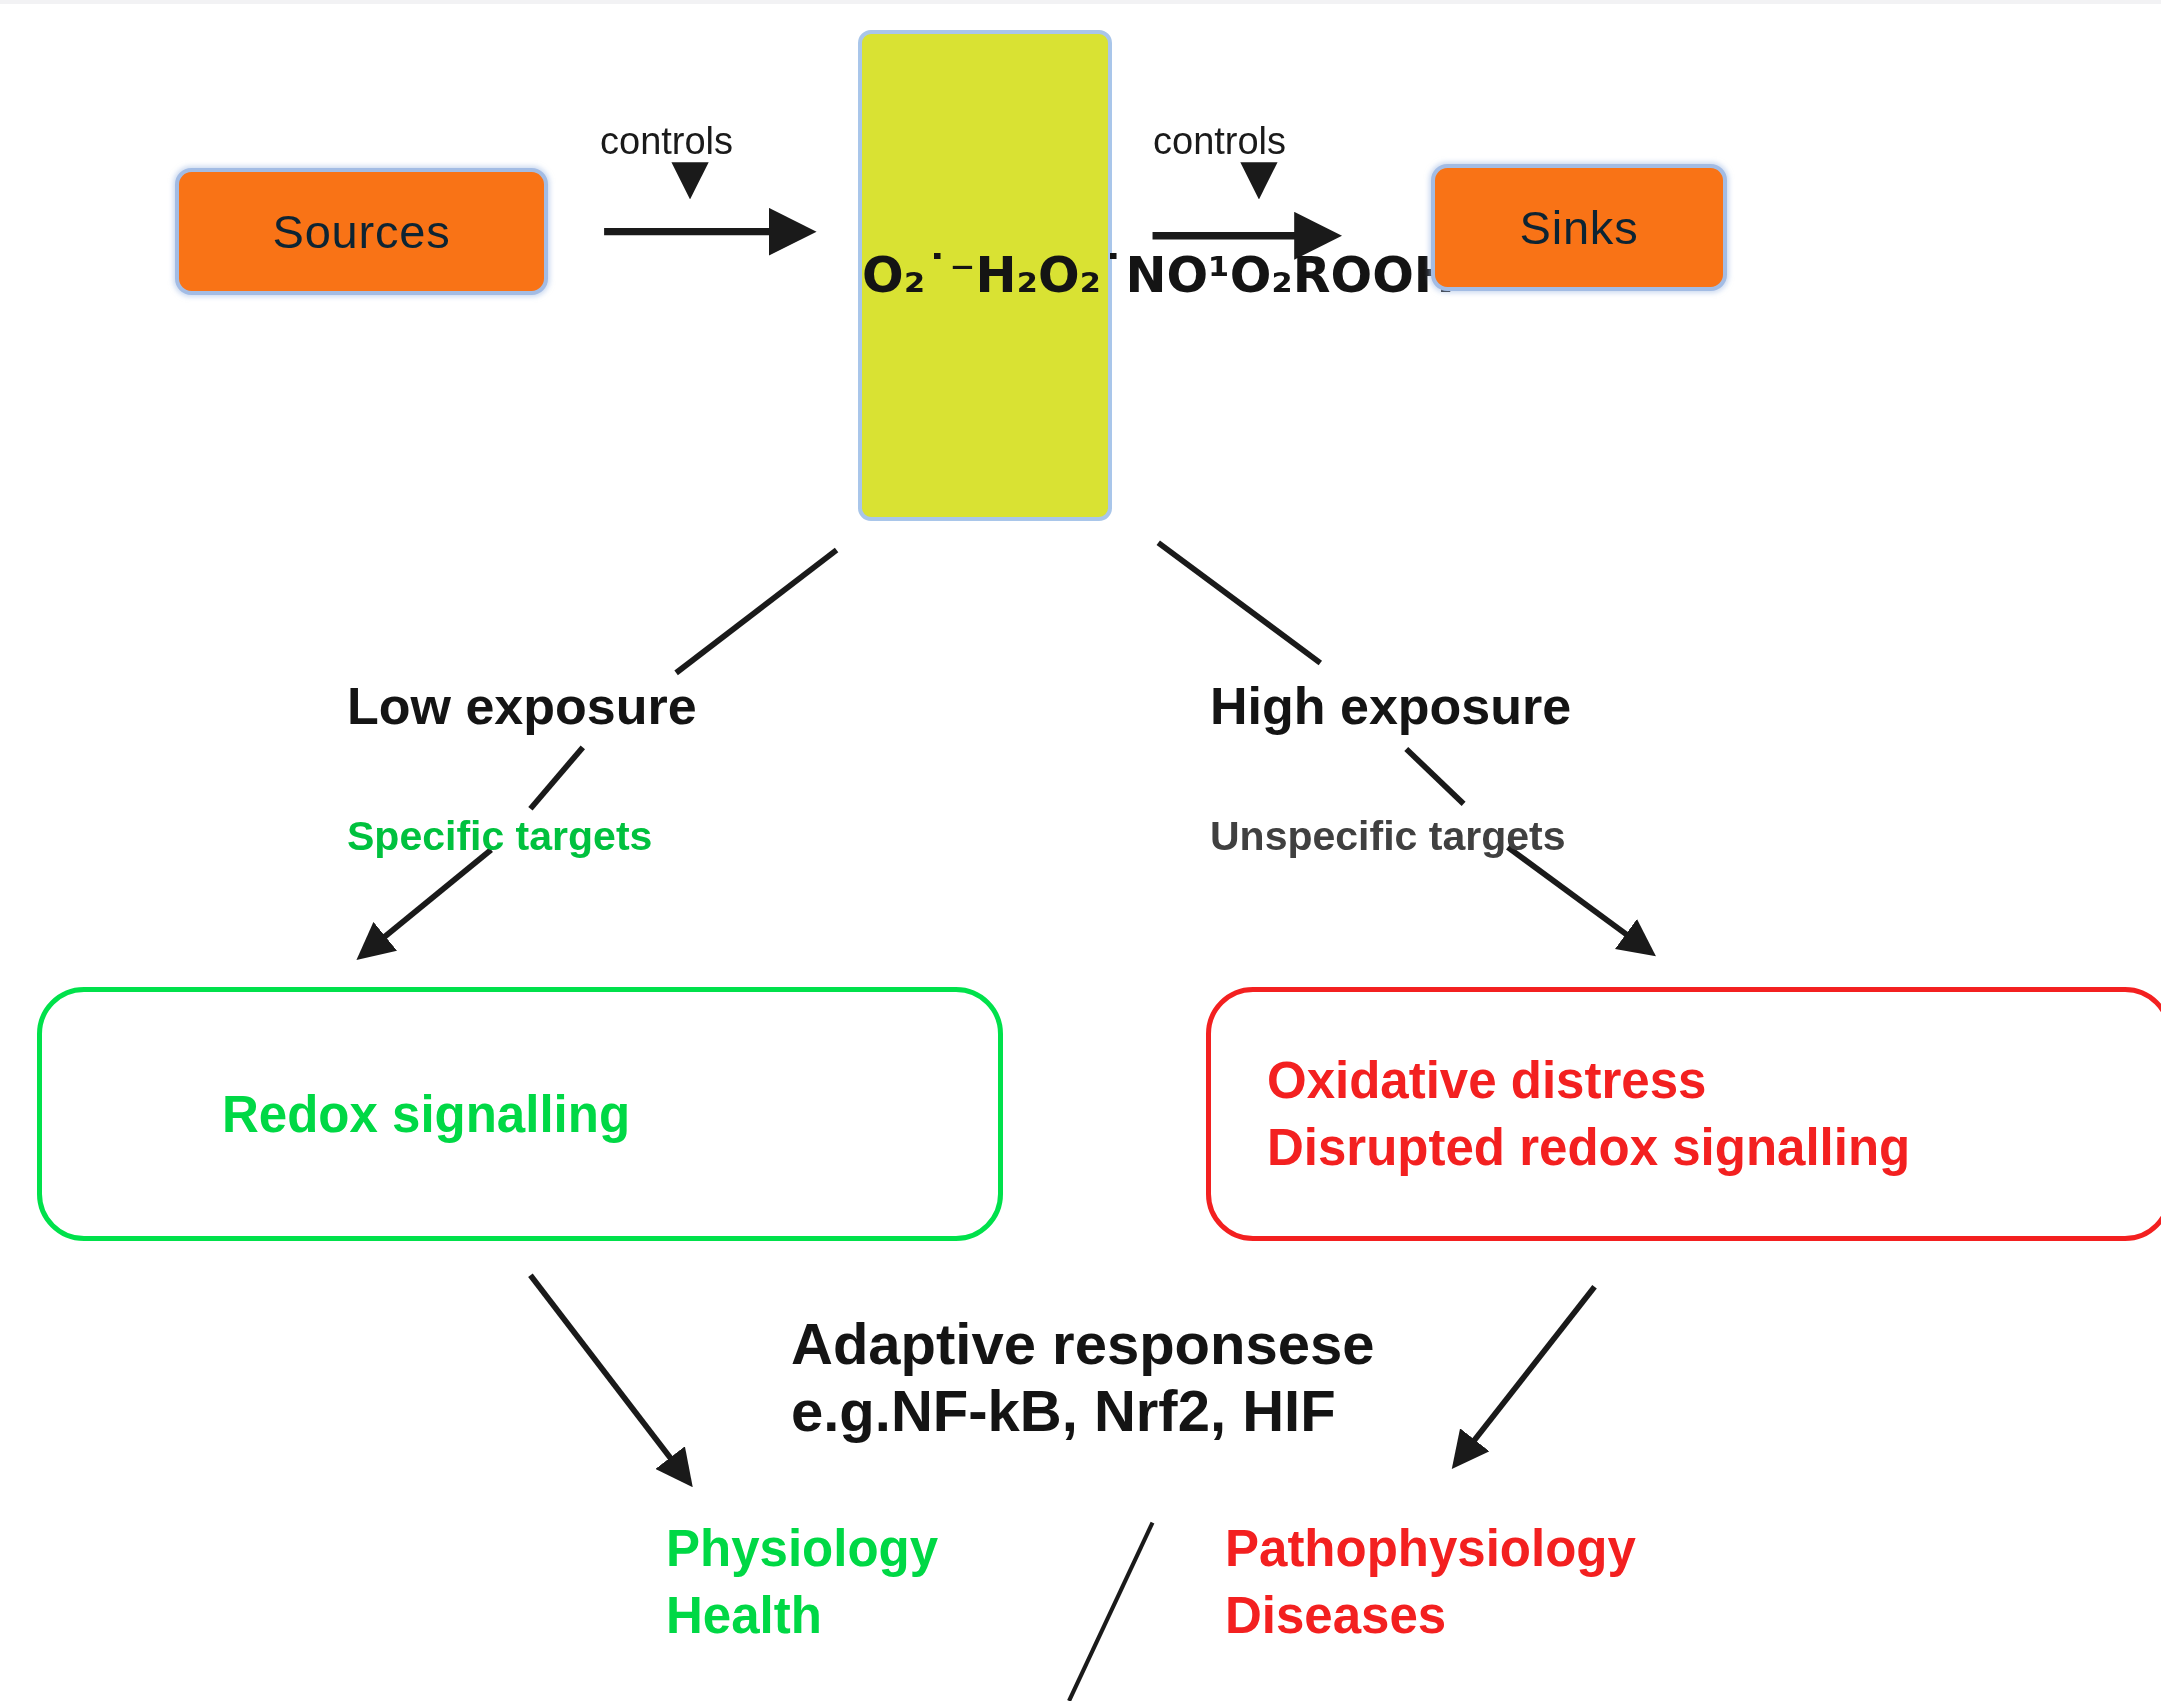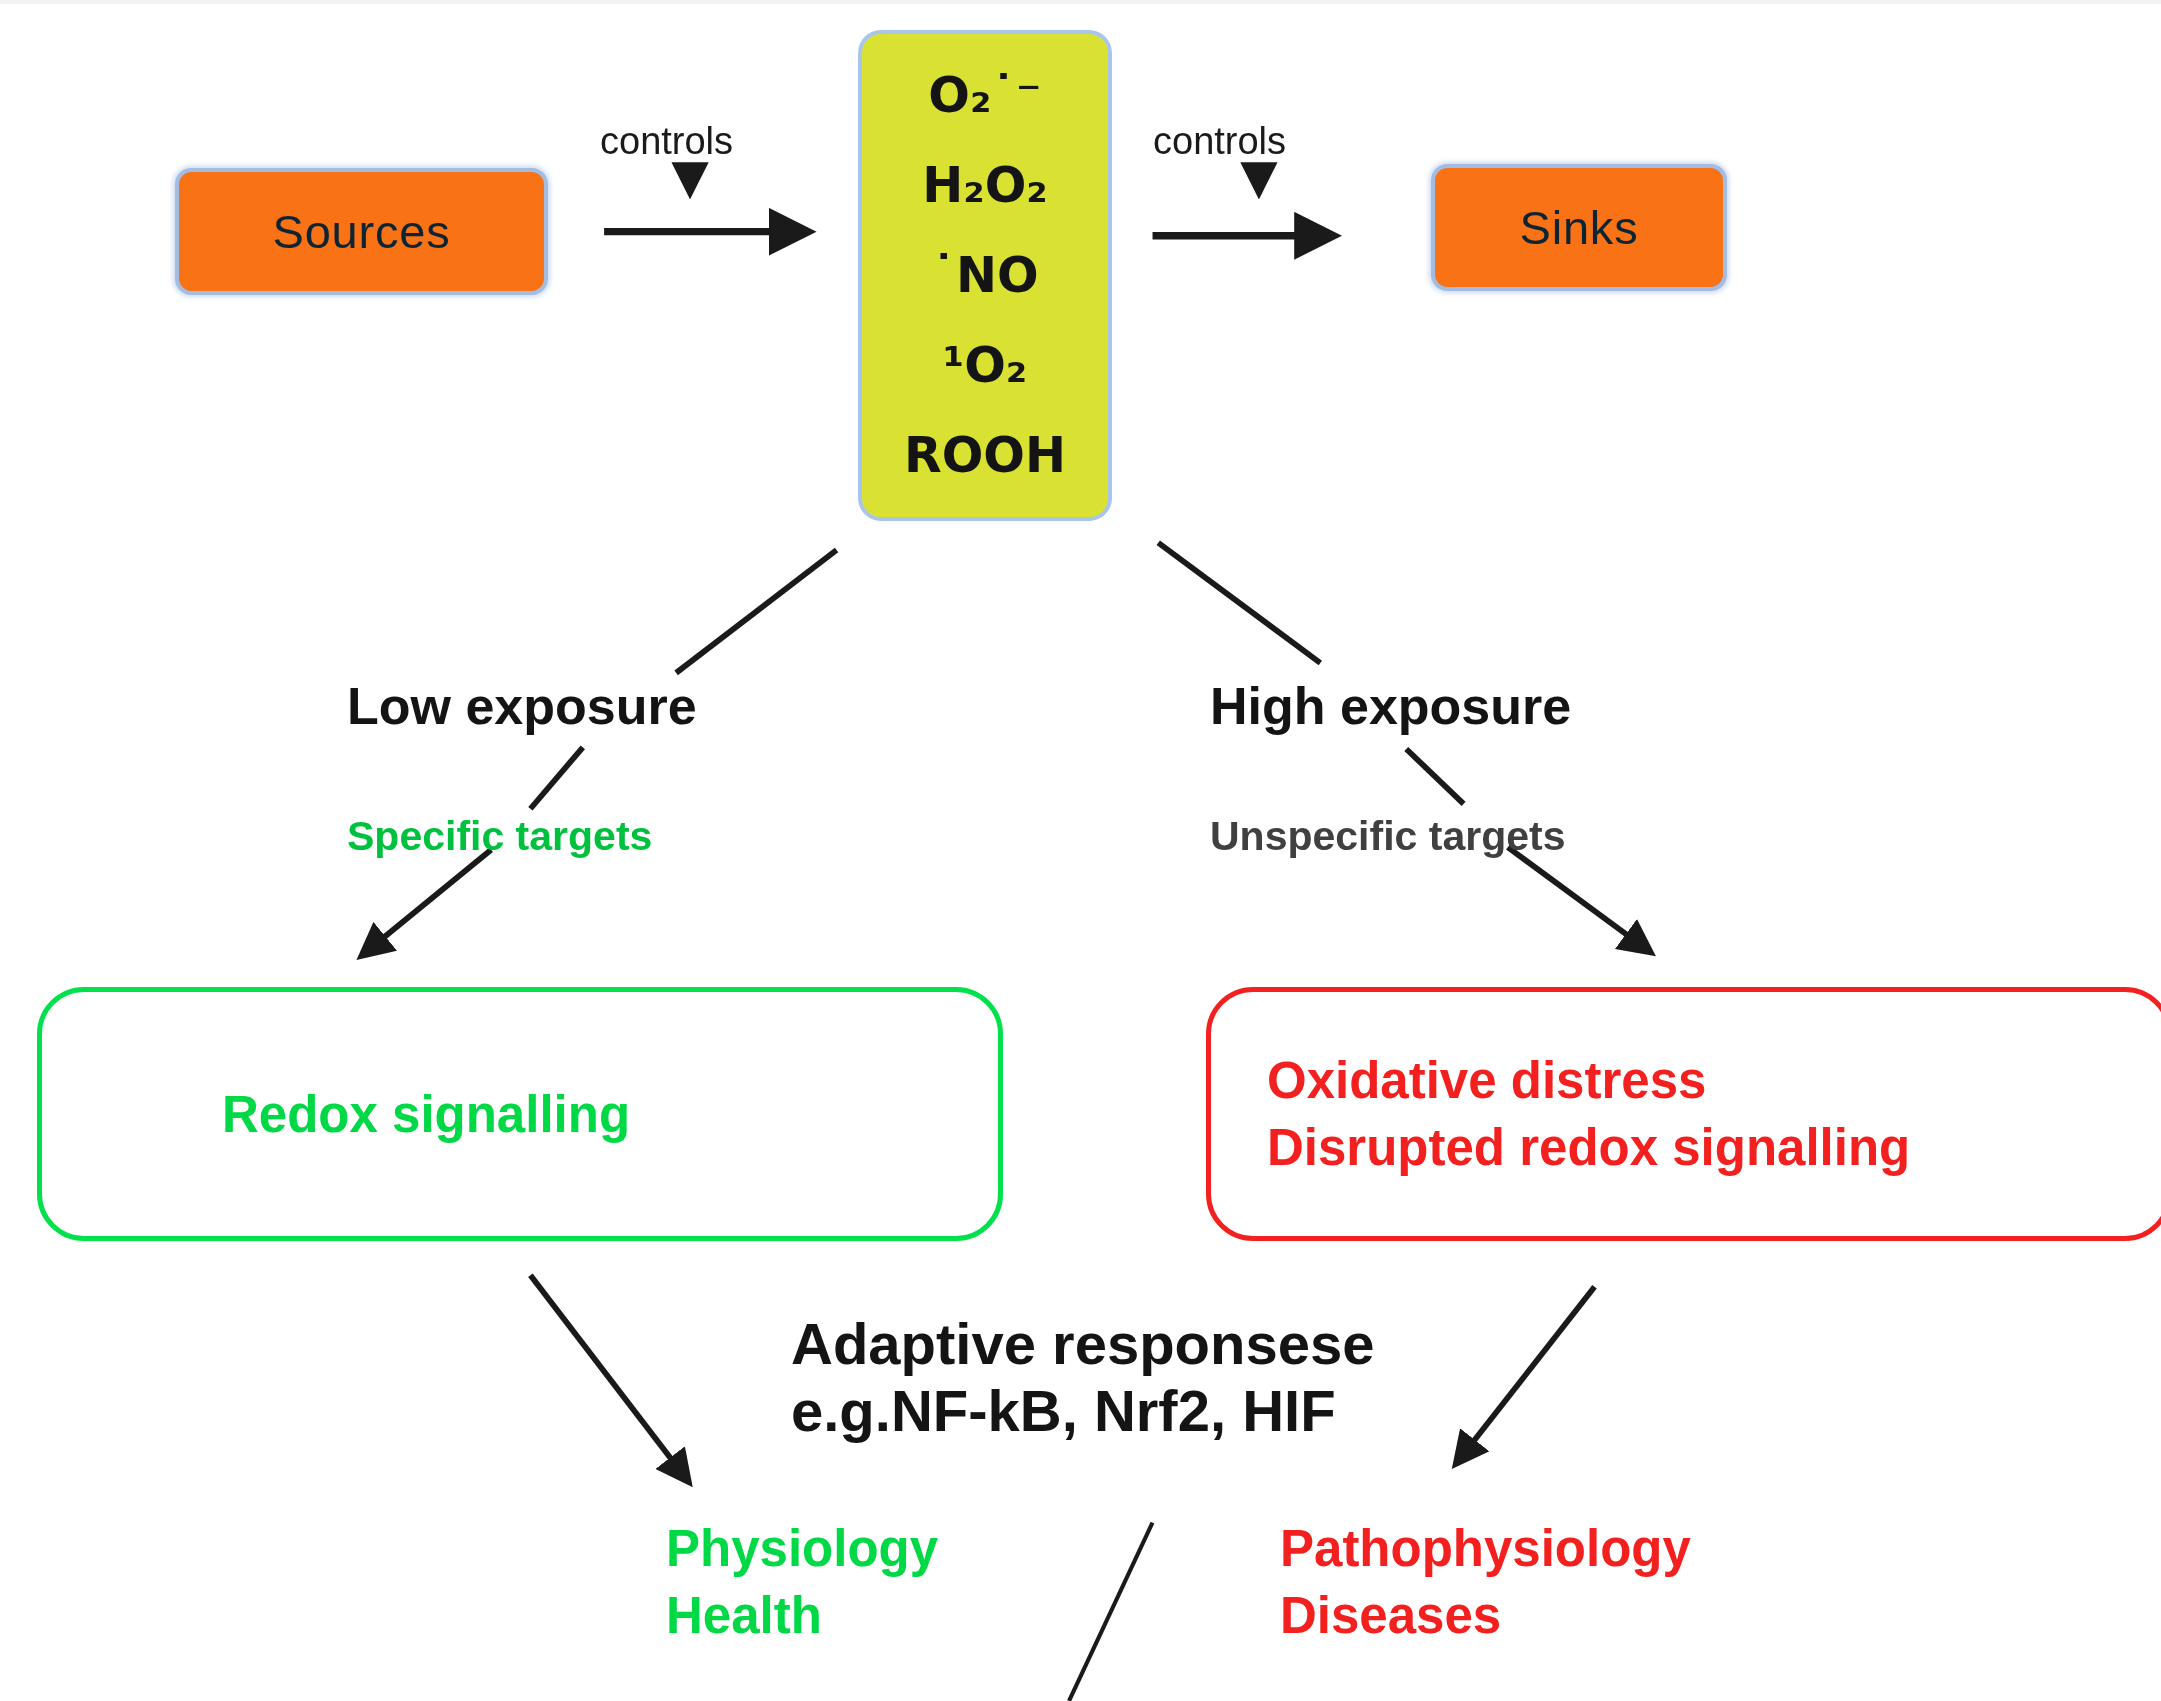--- a/index.html
+++ b/index.html
@@ -32,22 +32,22 @@
   
   .controls-label{font-size:38px;color:#1a1a1a;}
   #controls-left{left:600px;top:120px;}
   #controls-right{left:1153px;top:120px;}
 
   
   #species-box{
     left:858px;top:30px;width:254px;height:491px;
     background:#d9e233;
     border:4.9px solid #a9c6ea;
-    border-radius:23px;
-    display:flex;flex-direction:column;justify-content:space-evenly;align-items:center;
+    border-radius:13px;
+    display:flex;justify-content:space-evenly;align-items:center;
     font-family:"DejaVu Sans", sans-serif;
     font-weight:bold;font-size:49px;color:#141414;
     box-sizing:border-box;
   }
 
   
   .h-black{font-weight:bold;font-size:52px;color:#141414;}
   #low-exposure{left:347px;top:676px;}
   #high-exposure{left:1210px;top:676px;}
   .t-label{font-weight:bold;font-size:41px;}
@@ -64,21 +64,21 @@
     font-weight:bold;font-size:51px;line-height:67px;
   }
   #eustress-box{left:37px;border:5.7px solid #00e14b;color:#00d845;padding-left:180px;}
   #distress-box{left:1206px;border:5.7px solid #f32020;color:#f32020;padding-left:56px;}
 
   
   .b-block{font-weight:bold;font-size:58px;line-height:67px;color:#141414;}
   #adaptive{left:791px;top:1310px;}
   .o-block{font-weight:bold;font-size:51px;line-height:67px;}
   #physiology{left:630px;top:1515px;color:#00d845;margin-left:36px;}
-  #pathophysiology{left:1280px;top:1515px;color:#f32020;}
+  #pathophysiology{left:1225px;top:1515px;color:#f32020;}
 </style>
 </head>
 <body>
 
 <div id="canvas">
 
   <div id="top-edge" class="abs"></div>
 
   <svg class="abs" style="left:0;top:0;" width="2161" height="1701" viewBox="0 0 2640 2078">
     <defs>

